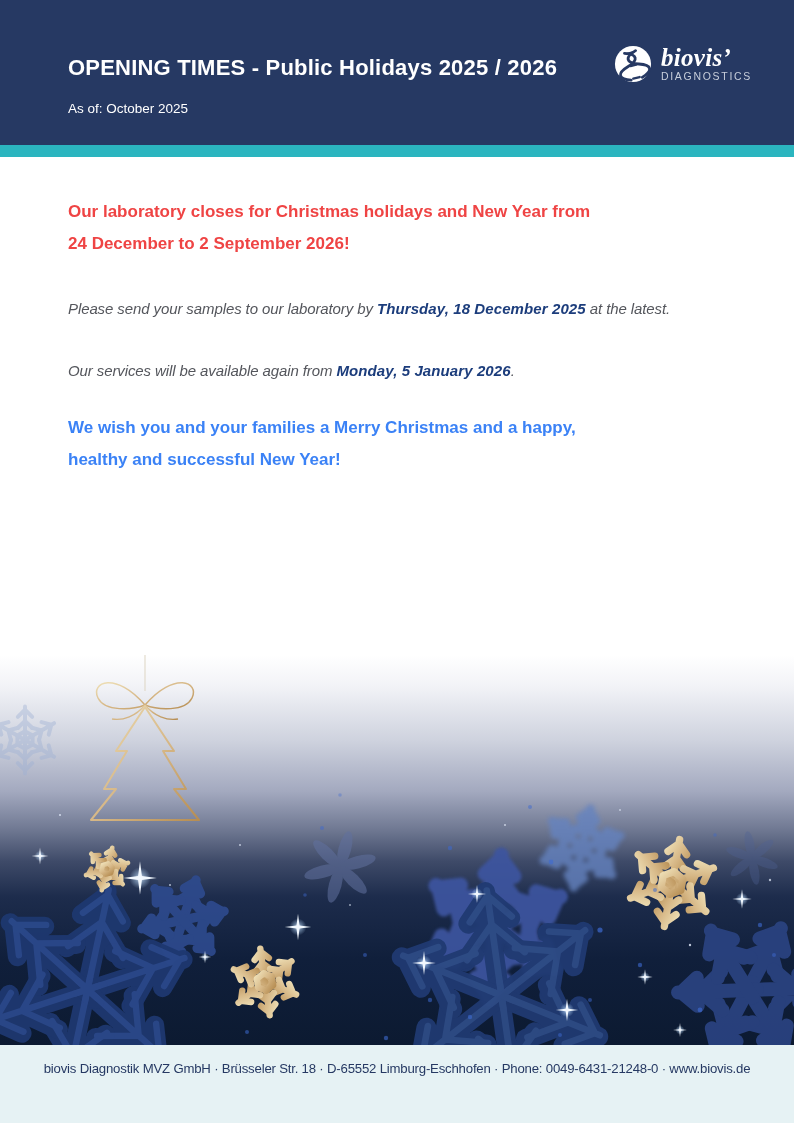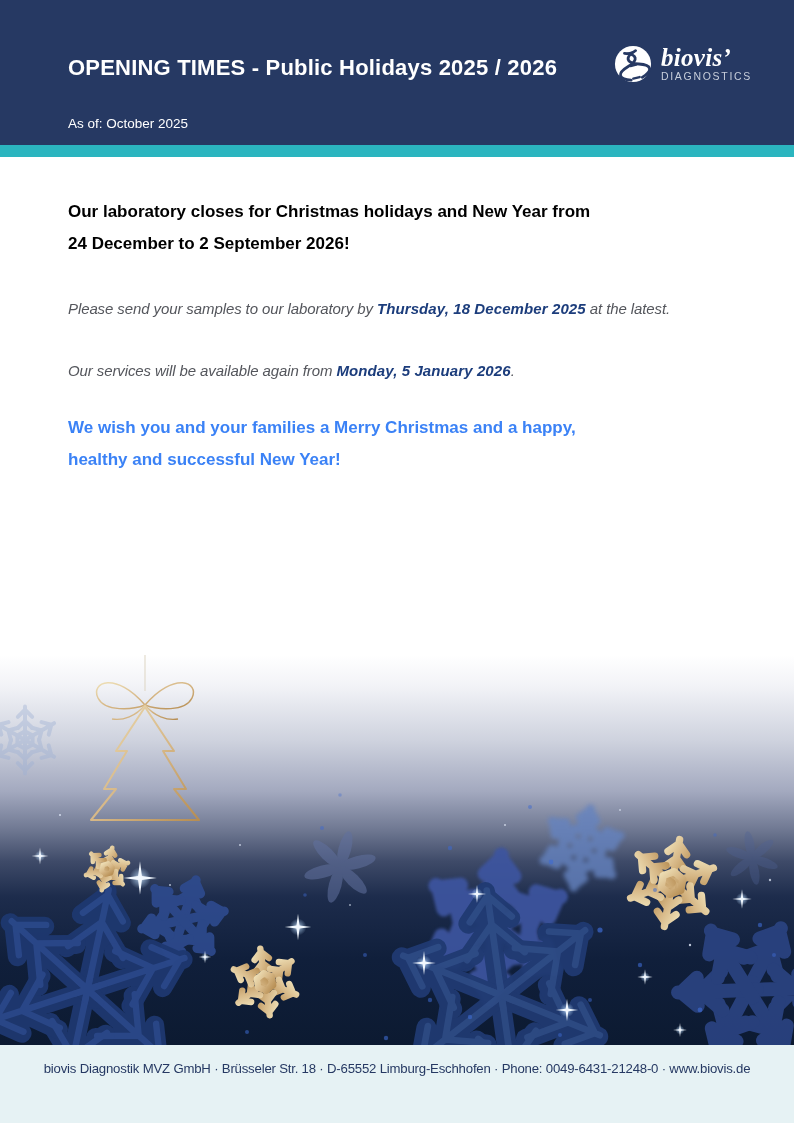--- a/index.html
+++ b/index.html
@@ -17,27 +17,27 @@
     font-size:22px; font-weight:bold; letter-spacing:.2px; white-space:nowrap;
   }
   .logo { position:absolute; right:42px; top:45px; display:flex; align-items:center; gap:9px; }
   .logo-mark { width:38px; height:38px; display:block; }
   .logo-text { display:flex; flex-direction:column; }
   .logo-brand {
     font-family:"Liberation Serif", serif; font-style:italic; font-weight:bold;
     font-size:25px; line-height:23px; letter-spacing:.3px;
   }
   .logo-sub { font-size:10.5px; letter-spacing:1.7px; color:#c7cedb; margin-top:1px; }
-  .as-of { position:absolute; left:68px; top:116px; font-size:13.5px; }
+  .as-of { position:absolute; left:68px; top:101px; font-size:13.5px; }
   
   .teal-bar { position:absolute; top:145px; left:0; width:794px; height:12px; background:#2bb5bf; }
   
   .content { position:absolute; top:157px; left:68px; width:660px; color:#54565c; }
   .ln { white-space:nowrap; }
-  .headline { margin-top:39px; color:#000000; font-weight:bold; font-size:17px; }
+  .headline { margin-top:39px; color:#ef4444; font-weight:bold; font-size:17px; }
   .headline .ln { line-height:31.5px; }
   .para { font-size:15px; letter-spacing:-.1px;font-style:italic; }
   .para .ln { line-height:30.5px; }
   .para-samples { margin-top:35px; }
   .para-services { margin-top:31px; }
   .date { color:#1c3d7c; font-weight:bold; letter-spacing:.1px; }
   .wish { margin-top:26px; font-size:17px; font-weight:bold; color:#3b82f6; }
   .wish .ln { line-height:31.5px; }
   
   .deco { position:absolute; top:655px; left:0; width:794px; height:390px; }

